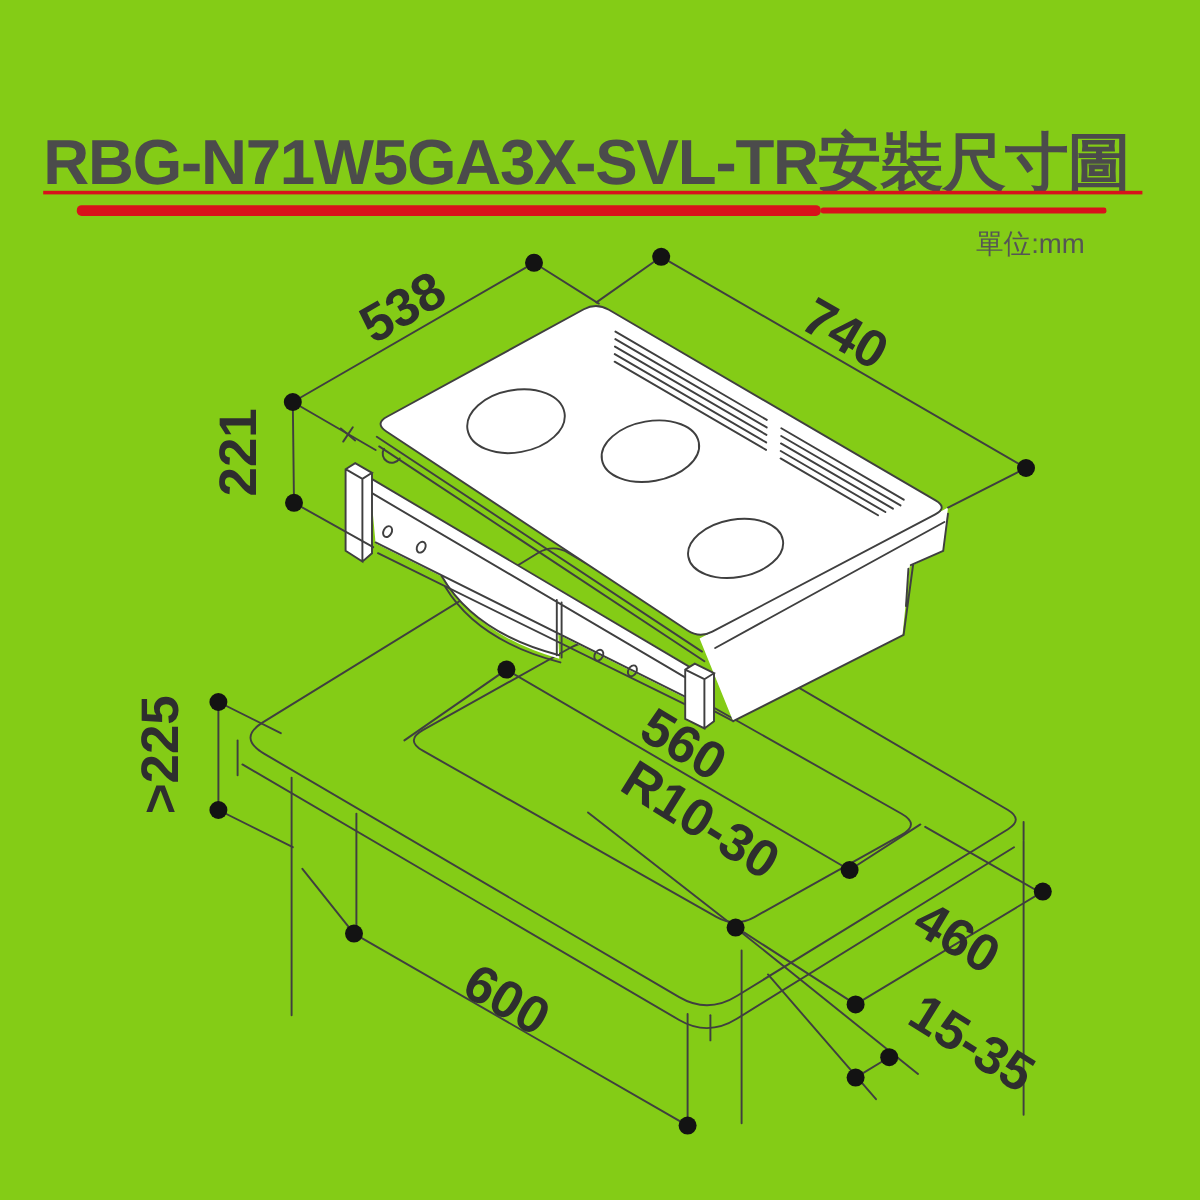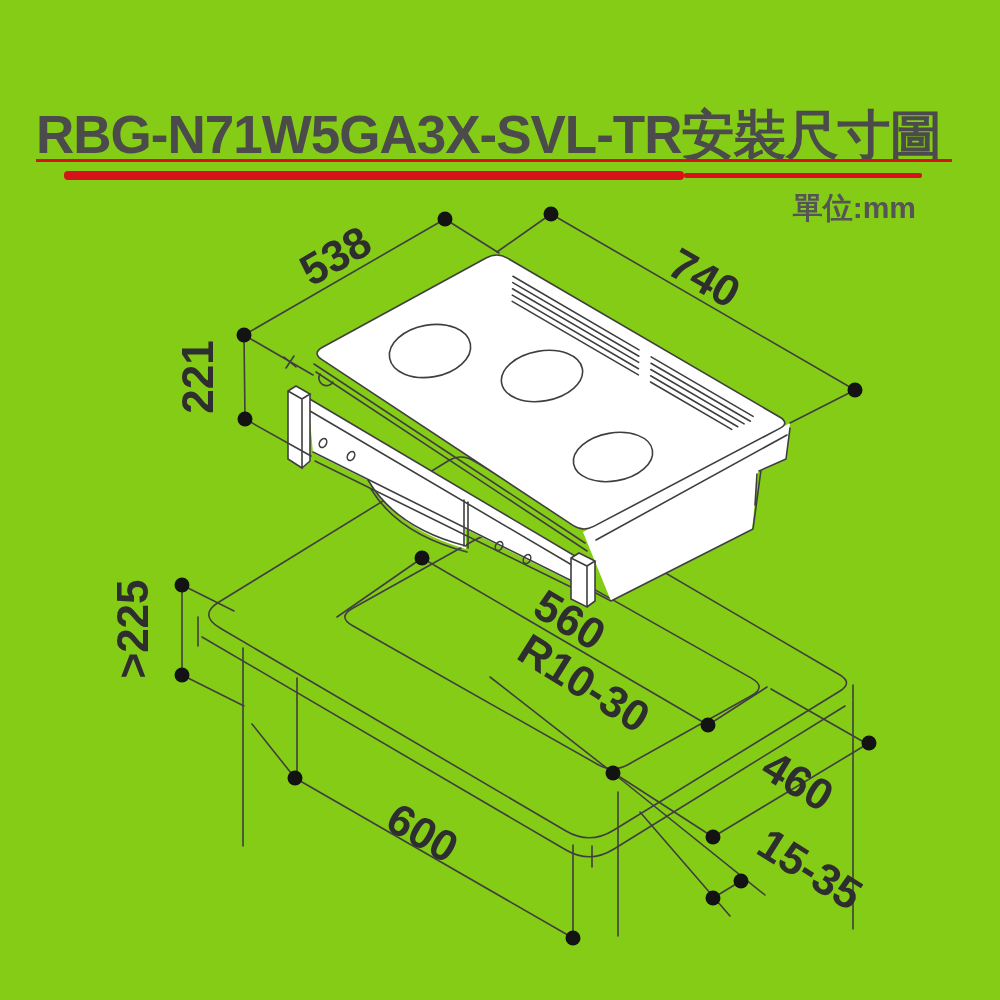--- a/index.html
+++ b/index.html
@@ -3,21 +3,21 @@
 <meta charset="utf-8">
 <style>
   html,body{margin:0;padding:0;background:#ffffff;}
   .page{position:relative;width:1000px;height:1000px;background:#84cc16;overflow:hidden;
         font-family:"Liberation Sans", sans-serif;}
   .title{position:absolute;left:36px;top:100px;width:940px;
          font-size:53px;font-weight:bold;letter-spacing:-1px;color:#4b4b4b;white-space:nowrap;}
   .rule-thin{position:absolute;left:36px;top:159px;width:916px;height:3px;}
   .rule-thick{position:absolute;left:64px;top:171px;width:620px;height:9px;border-radius:4px;}
   .rule-med{position:absolute;left:684px;top:173px;width:238px;height:5px;border-radius:2px;}
-  .unit{position:absolute;right:84px;top:188px;font-size:30px;color:#555;font-weight:bold;}
+  .unit{position:absolute;right:96px;top:188px;font-size:23px;color:#555;}
   svg text{font-family:"Liberation Sans", sans-serif;font-weight:bold;fill:#2e2e2e;}
   svg .ln{stroke:#3f3f3f;stroke-width:1.6;fill:none;stroke-linecap:round;}
   svg .fillw{fill:#ffffff;stroke:none;}
   svg .dot{fill:#131313;stroke:none;}
 </style>
 </head>
 <body>
 
 <div class="page">
 

